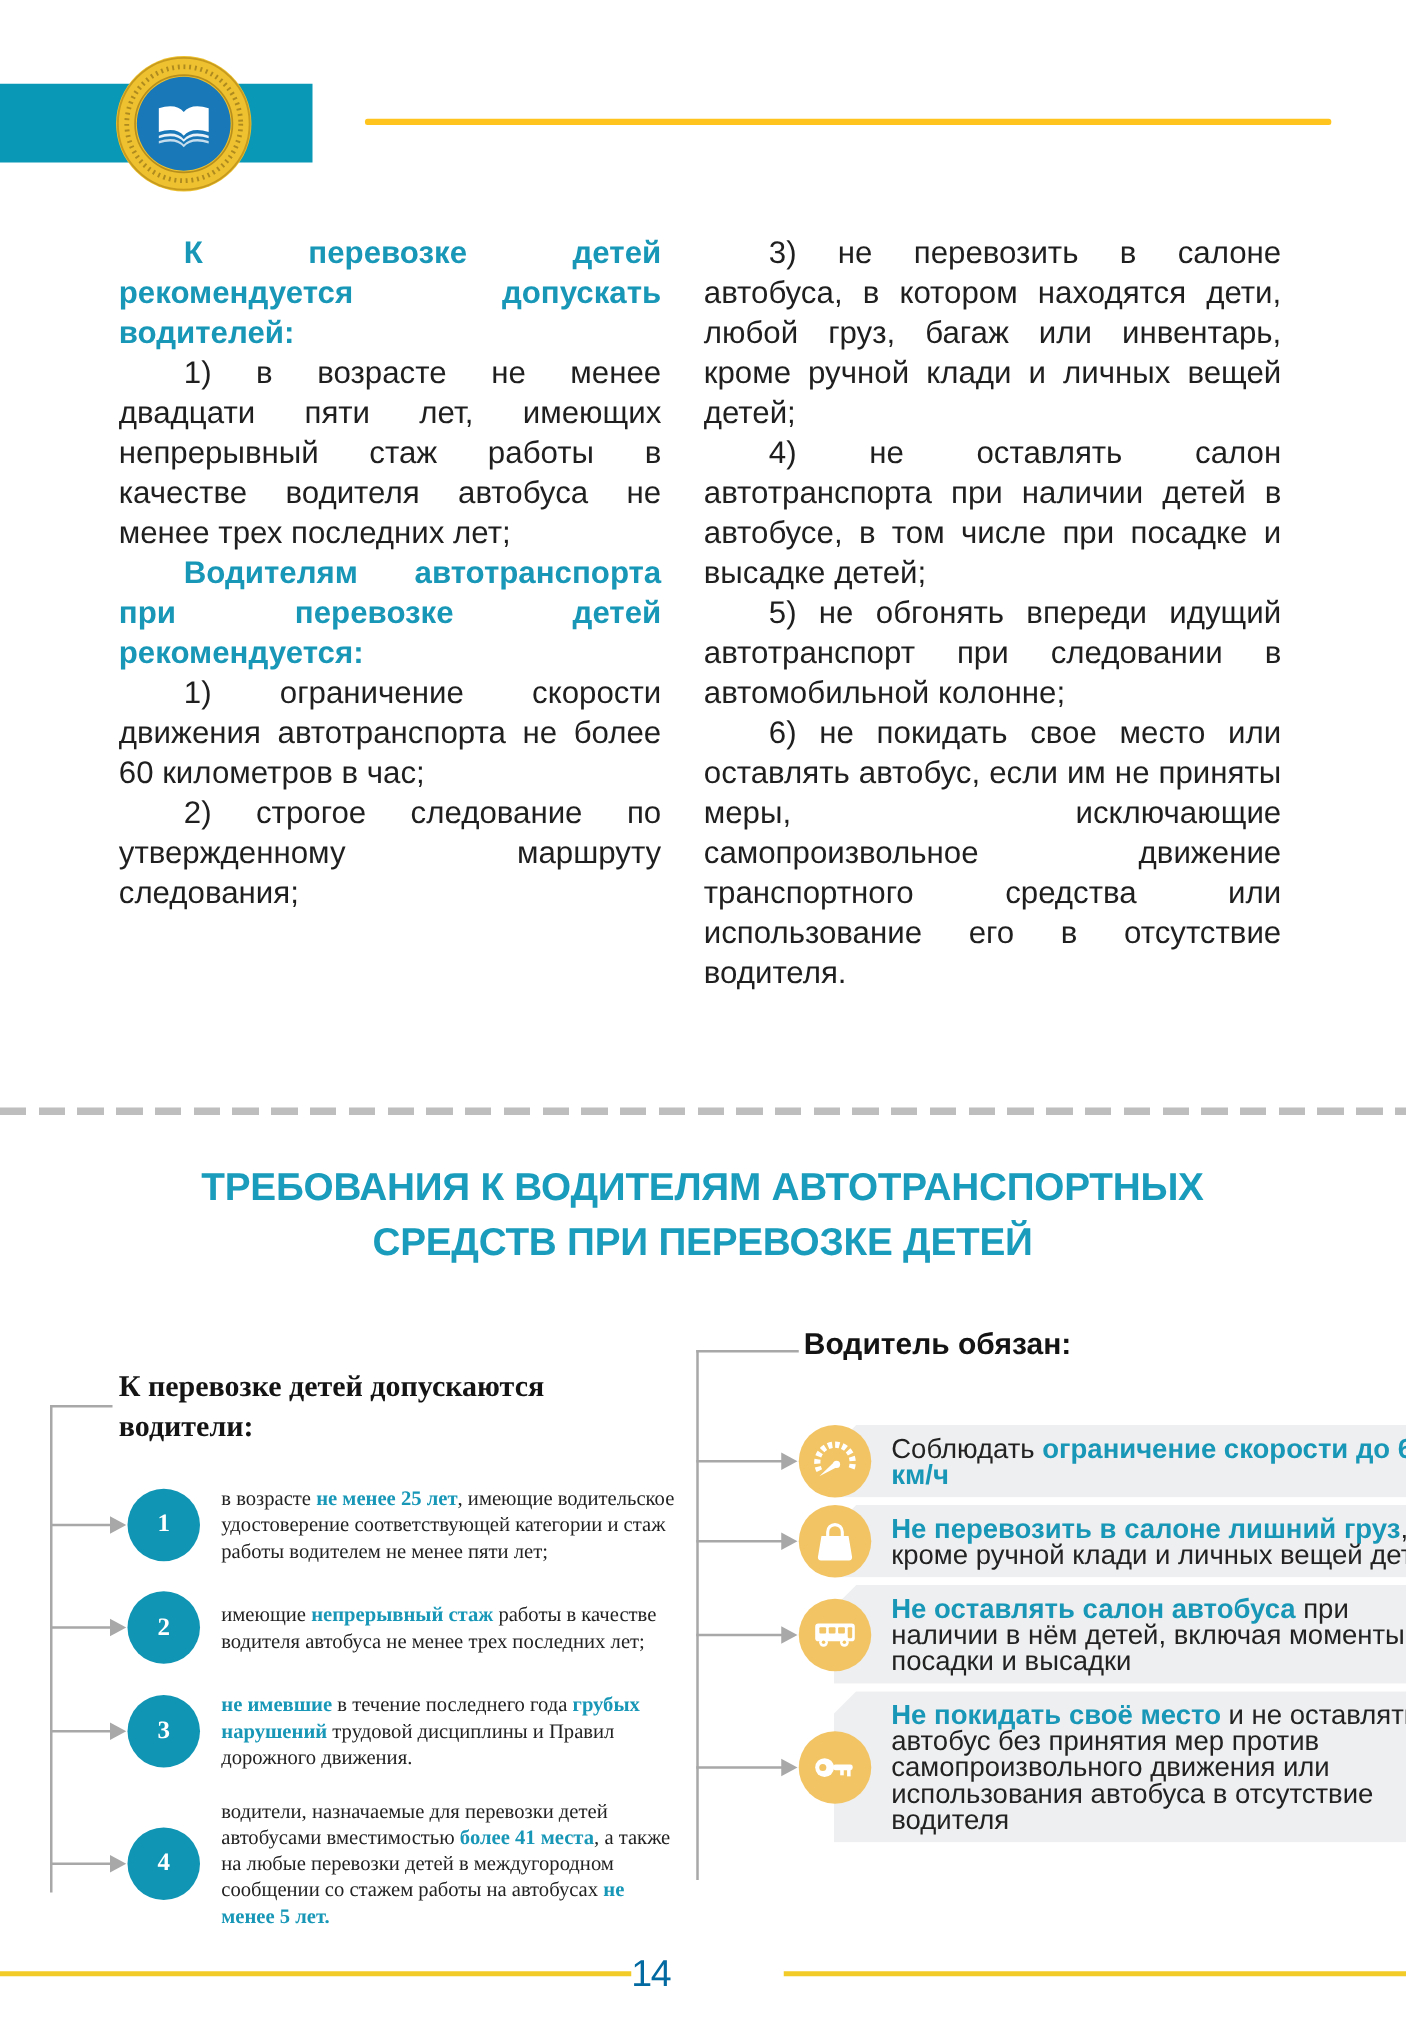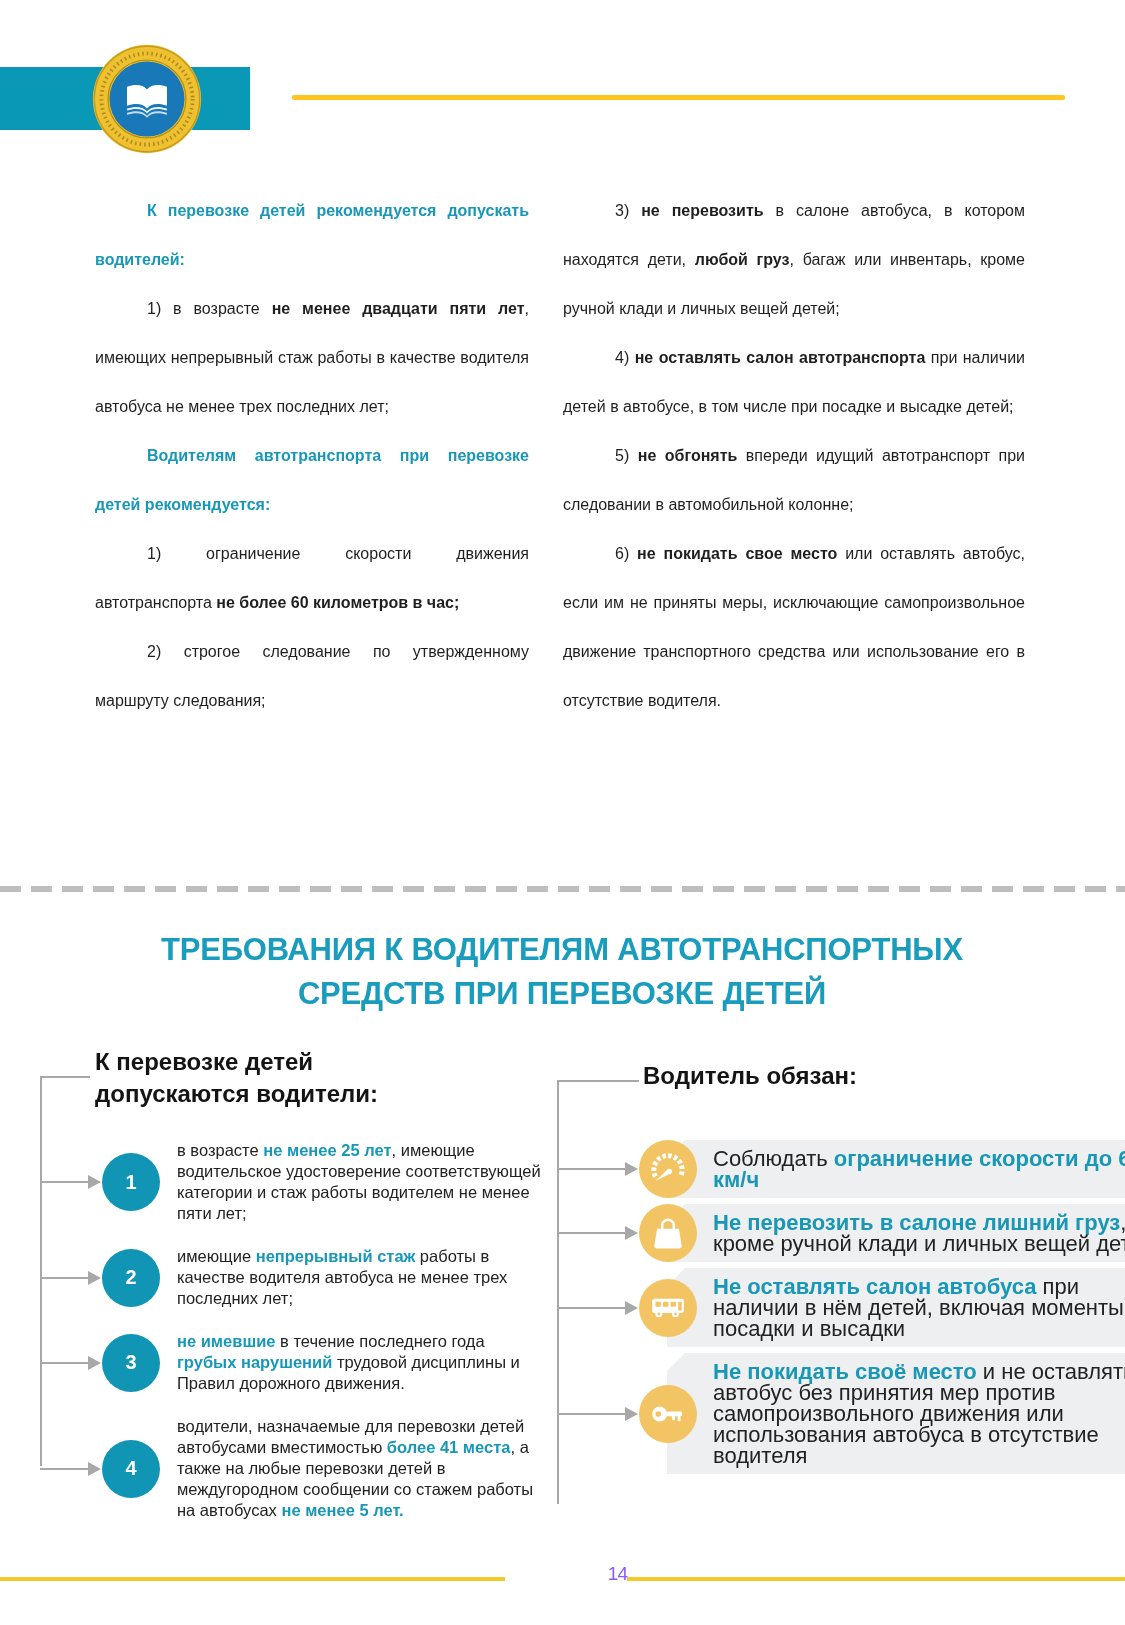--- a/index.html
+++ b/index.html
@@ -9,41 +9,41 @@
   }
 
   
   .band{position:absolute;top:67px;left:0;width:250px;height:63px;background:#0998B5;}
   .logo{position:absolute;top:42px;left:90px;width:114px;height:114px;}
   .logo svg{width:100%;height:100%;display:block;}
   .hline{position:absolute;top:95px;left:292px;width:773px;height:5px;background:#FFC41D;border-radius:2px;}
 
   
   .article{position:absolute;top:186px;left:95px;width:930px;display:flex;gap:34px;}
-  .col{font-size:16px;line-height:49px;text-align:justify;color:#1f1f1f;}
+  .col{font-size:25px;line-height:32px;text-align:justify;color:#1f1f1f;}
   .col-left{width:434px;}
   .col-right{width:462px;}
   .col p{margin:0;text-indent:52px;}
   .col p.accent{color:#1897B7;font-weight:700;}
-  .seg-b{font-weight:700;}
+  .seg-b{font-weight:400;}
   .seg-t{color:#1897B7;font-weight:700;}
 
   
   .divider{position:absolute;top:886px;left:0;width:1125px;height:6px;
     background:repeating-linear-gradient(90deg,#BEBEBE 0 21px,transparent 21px 31px);}
   .section-title{position:absolute;top:928px;left:132px;width:860px;margin:0;
     text-align:center;color:#1A9CBC;font-size:31px;line-height:1.42;font-weight:700;letter-spacing:-0.2px;}
 
   
   .panel{position:absolute;}
   .panel h2{margin:0;font-size:24px;line-height:32px;font-weight:700;color:#141414;}
   .vline{position:absolute;left:0;width:2px;background:#A8A8A8;}
   .hconn{position:absolute;left:0;height:2px;background:#A8A8A8;}
 
-  .info-left{top:1026px;left:40px;width:505px;}
+  .info-left{top:1074px;left:40px;width:505px;font-family:Liberation Serif, serif;}
   .info-left h2{margin:20px 0 0 55px;width:350px;}
   .info-left .vline{top:50px;height:390px;}
   .info-left .hconn{top:50px;width:50px;}
   .info-left .items{margin-top:30px;display:flex;flex-direction:column;gap:22px;}
 
   .info-right{top:1030px;left:557px;width:613px;}
   .info-right h2{margin:30px 0 0 86px;}
   .info-right .vline{top:50px;height:424px;}
   .info-right .hconn{top:50px;width:82px;}
   .info-right .items{margin-top:48px;display:flex;flex-direction:column;gap:6px;}
@@ -68,22 +68,22 @@
     display:flex;align-items:center;justify-content:center;position:relative;z-index:2;}
   .icon-circle svg{width:40px;height:40px;display:block;}
   .bar{flex:1;margin-left:-30px;min-height:58px;background:#EEEFF0;display:flex;align-items:center;
     padding:8px 14px 8px 46px;box-sizing:border-box;font-size:22px;line-height:21px;color:#222;
     clip-path:polygon(18px 0,100% 0,100% 100%,0 100%,0 18px);}
 
   
   .fline{position:absolute;top:1577px;height:4px;background:#F3CB28;}
   .fline-left{left:0;width:505px;}
   .fline-right{left:627px;width:498px;}
-  .page-num{position:absolute;top:1563px;left:505px;width:122px;text-align:right;
-    font-size:19px;color:#8b5cf6;letter-spacing:-1px;}
+  .page-num{position:absolute;top:1563px;left:505px;width:122px;text-align:left;
+    font-size:30px;color:#0369a1;letter-spacing:-1px;}
 </style>
 </head>
 <body>
 
 <div class="page">
 
   <div class="band"></div>
   <div class="logo">
     <svg viewBox="0 0 120 120">
       <circle cx="60" cy="60" r="57" fill="#EDC12F"></circle>

